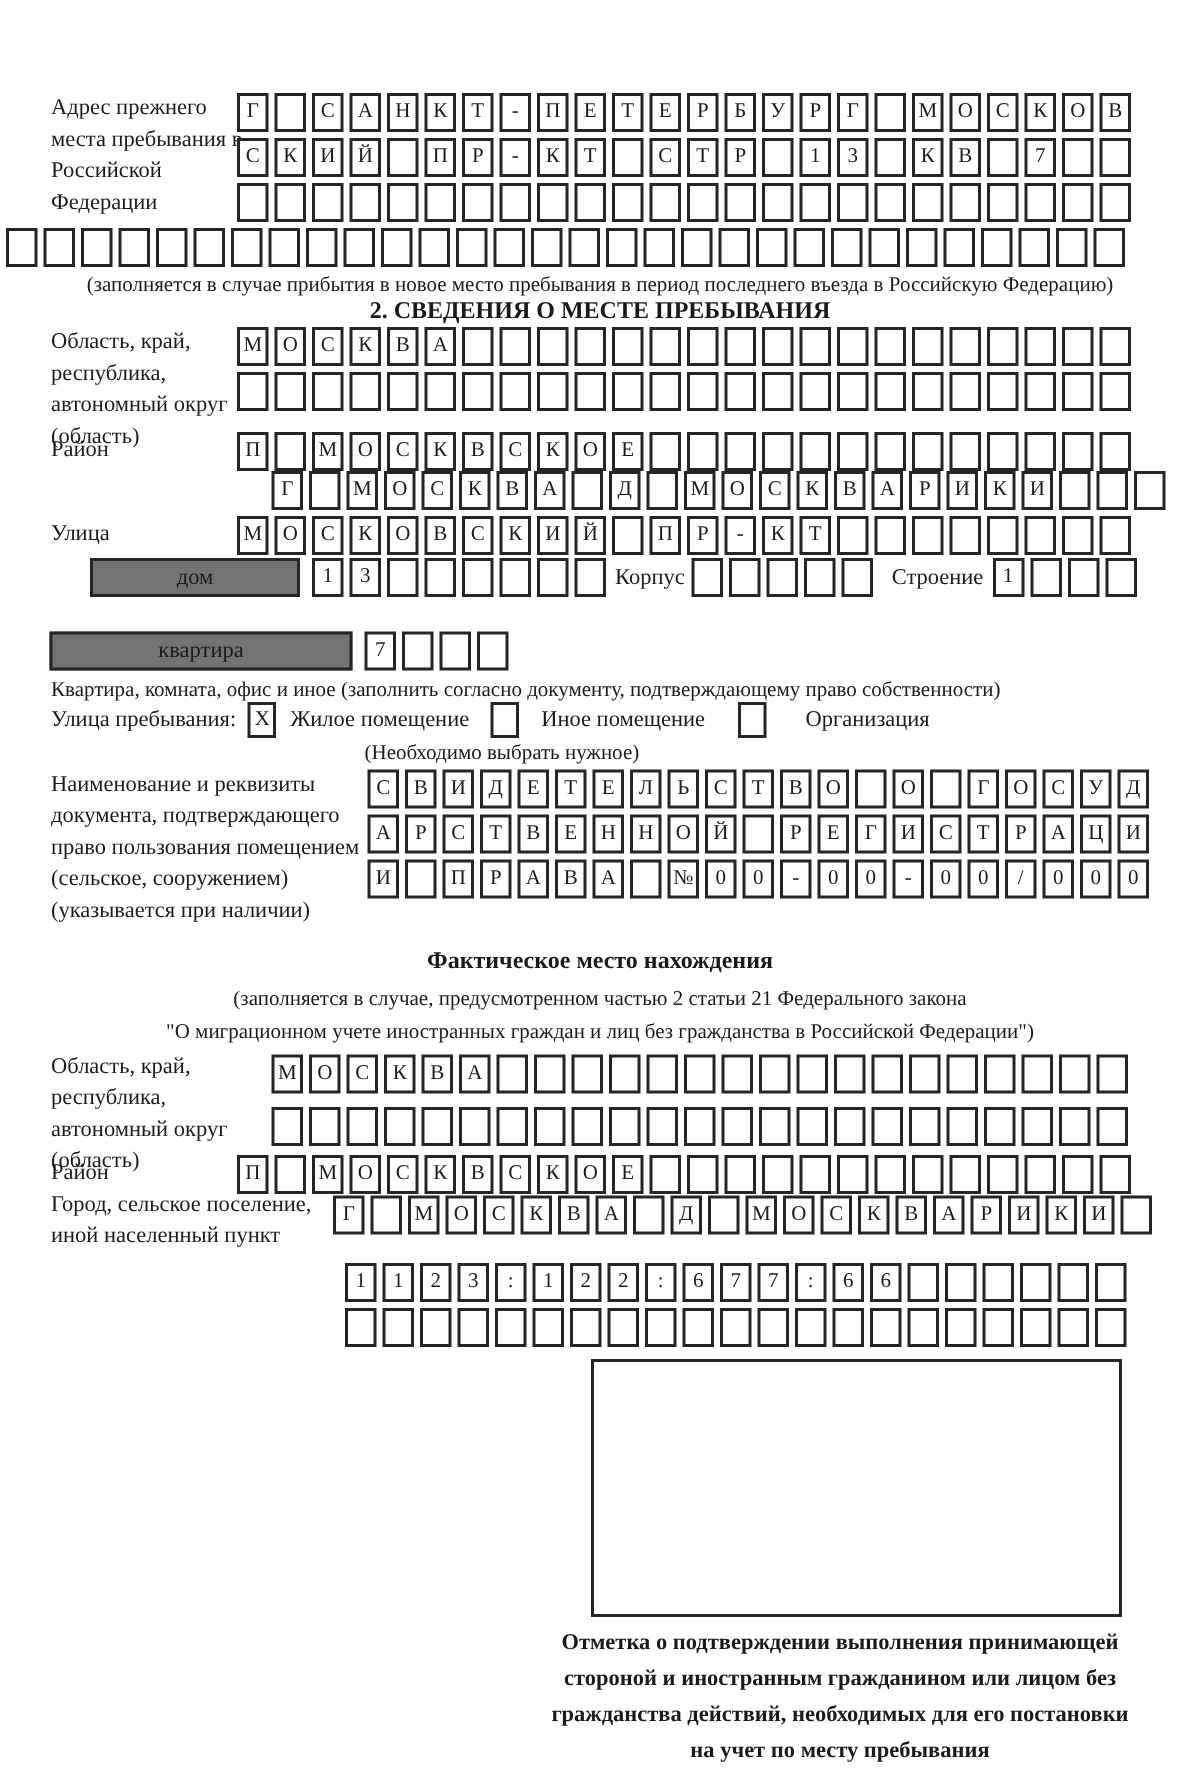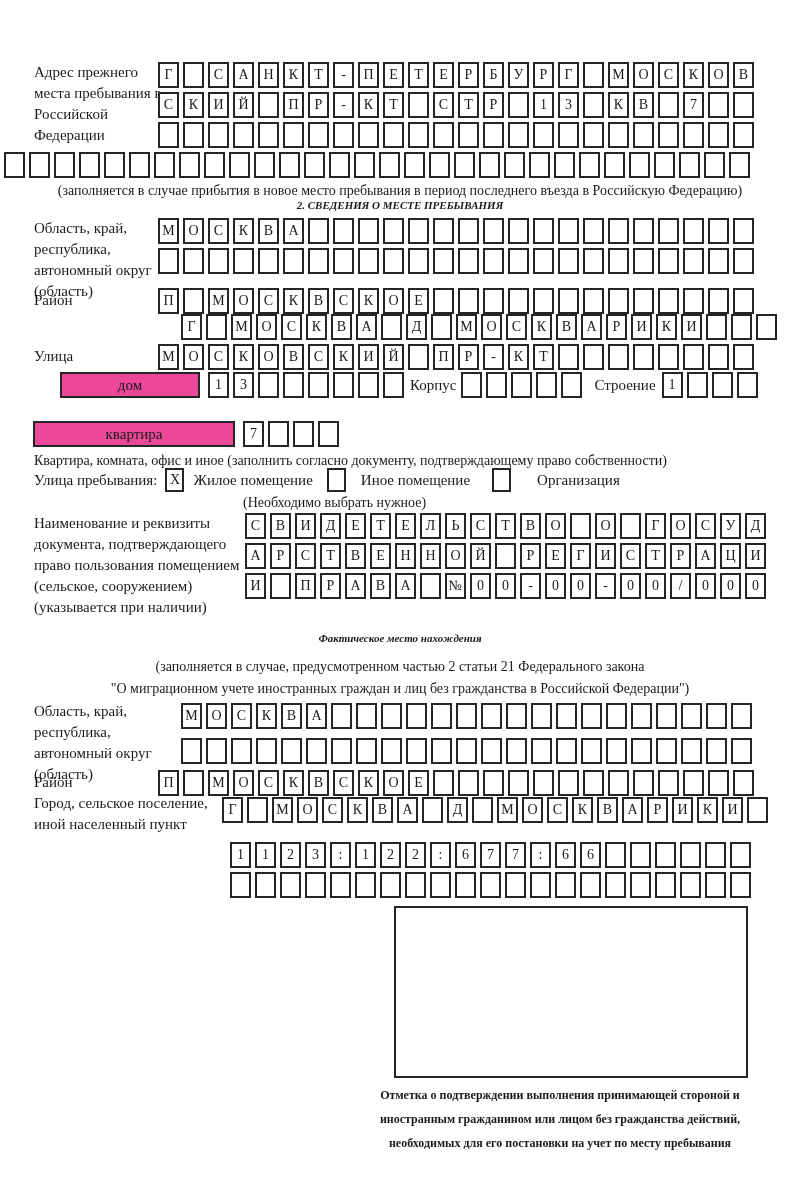--- a/index.html
+++ b/index.html
@@ -10,33 +10,33 @@
   .abs{position:absolute;}
   .label{font-size:15px;line-height:21px;}
   .cells{position:absolute;display:flex;gap:4px;}
   .cell{
     width:21px;height:26px;border:2px solid #252525;box-sizing:border-box;flex:0 0 auto;
     display:flex;align-items:center;justify-content:center;
     font-size:14px;line-height:22px;background:#fff;
   }
   .widebox{
     height:26px;border:2px solid #252525;box-sizing:border-box;
-    display:flex;align-items:center;justify-content:center;font-size:15px;background:#ec4899;
+    display:flex;align-items:center;justify-content:center;font-size:15px;background:#737373;
   }
   .inline-row{position:absolute;display:flex;align-items:center;}
   .checkbox{
     width:19px;height:24px;border:2px solid #252525;box-sizing:border-box;
     display:inline-flex;align-items:center;justify-content:center;font-size:14px;flex:0 0 auto;
   }
   .note{font-size:14px;line-height:19px;}
   .center{left:0;width:100%;text-align:center;}
   .title{font-size:16px;}
-  .sec-title{font-size:11px;font-weight:bold;font-style:italic;}
+  .sec-title{font-size:16px;font-weight:bold;}
   .stamp-box{border:2px solid #252525;box-sizing:border-box;background:#fff;}
-  .stamp-caption{font-size:12px;line-height:24px;font-weight:bold;text-align:center;}
+  .stamp-caption{font-size:15px;line-height:24px;font-weight:bold;text-align:center;}
 </style>
 </head>
 <body>
 
 <div id="page">
 
 
   <div class="abs label" style="top:62px;left:34px;width:128px;">Адрес прежнего места пребывания в Российской Федерации</div>
   <div class="cells" style="top:62px;left:158px;">
       <span class="cell">Г</span>

